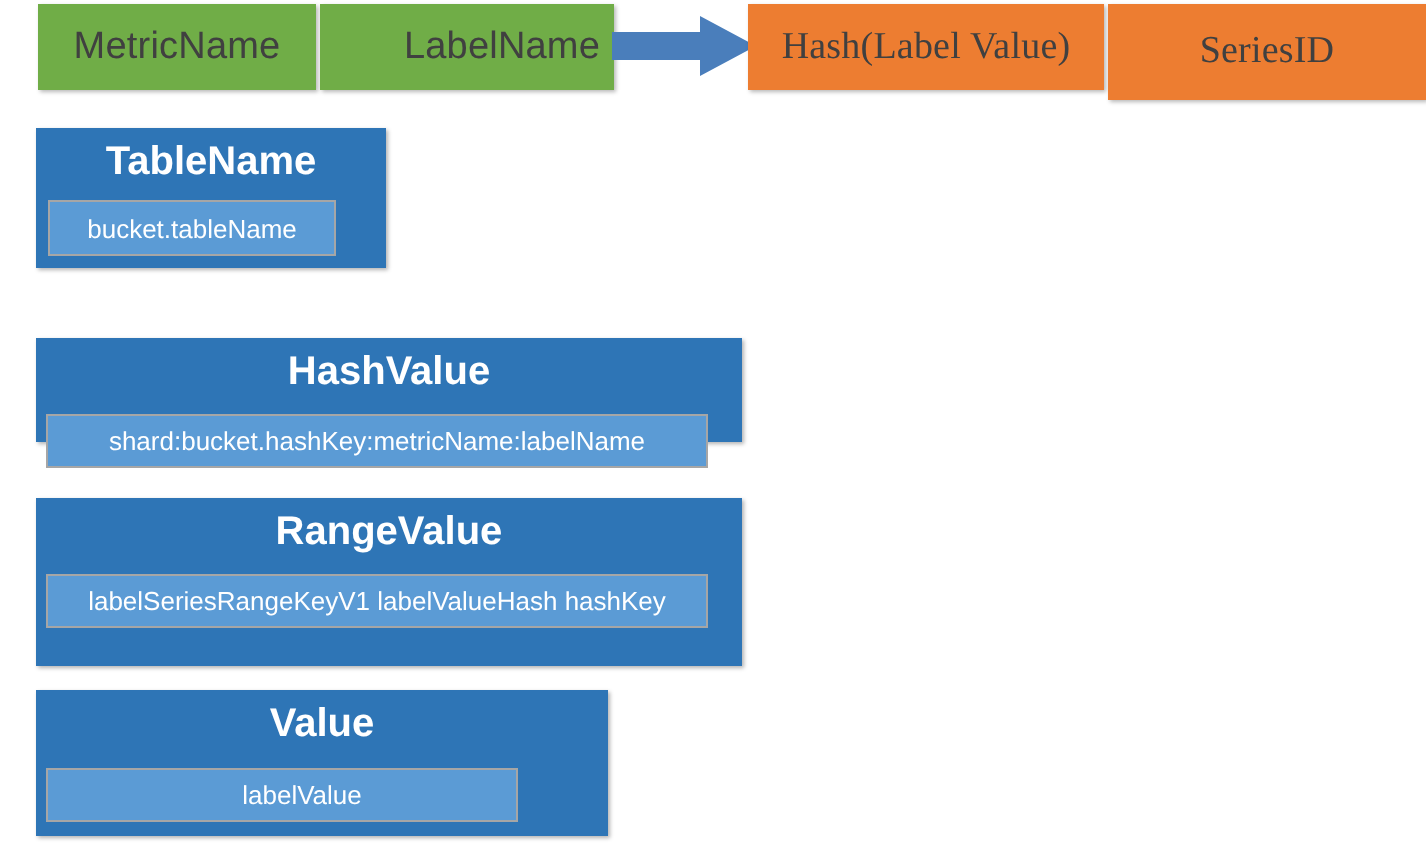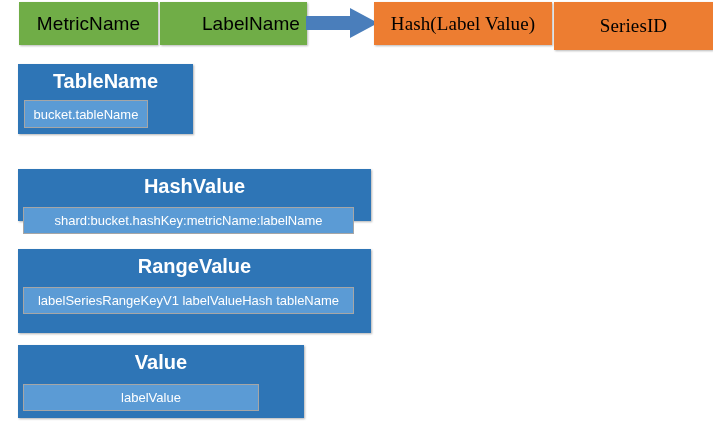--- a/index.html
+++ b/index.html
@@ -22,21 +22,21 @@
     width: 713px;
     height: 434px;
   }
 
   
   .banner-cell {
     position: absolute;
     display: flex;
     align-items: center;
     justify-content: center;
-    color: #000000;
+    color: #404040;
     font-size: 19px;
     font-weight: 400;
     letter-spacing: 0.1px;
     white-space: nowrap;
     box-sizing: border-box;
     box-shadow: 1px 1px 2px rgba(0,0,0,0.28);
   }
   .cell-green  { background: #70AD47; }
   .cell-orange { background: #ED7D31; font-family: Liberation Serif, serif; }
 
@@ -102,36 +102,36 @@
   <div class="banner-cell cell-orange" style="left:374px; top:2px; width:178px; height:43px;">
     <span>Hash(Label Value)</span>
   </div>
 
   <div class="banner-cell cell-orange" style="left:554px; top:2px; width:159px; height:48px;">
     <span>SeriesID</span>
   </div>
 
   <div class="group" style="left:18px; top:64px; width:175px; height:70px;">
     <div class="group-title">TableName</div>
-    <div class="group-field" style="left:6px; top:36px; width:124px; height:28px;">
+    <div class="group-field" style="left:6px; top:36px; width:144px; height:28px;">
       <span>bucket.tableName</span>
     </div>
   </div>
 
   <div class="group" style="left:18px; top:158px; width:353px; height:52px;margin-top:11px;">
     <div class="group-title">HashValue</div>
     <div class="group-field" style="left:5px; top:38px; width:331px; height:27px;">
       <span>shard:bucket.hashKey:metricName:labelName</span>
     </div>
   </div>
 
   <div class="group" style="left:18px; top:249px; width:353px; height:84px;">
     <div class="group-title">RangeValue</div>
     <div class="group-field" style="left:5px; top:38px; width:331px; height:27px;">
-      <span>labelSeriesRangeKeyV1 labelValueHash tableName</span>
+      <span>labelSeriesRangeKeyV1 labelValueHash hashKey</span>
     </div>
   </div>
 
   <div class="group" style="left:18px; top:345px; width:286px; height:73px;">
     <div class="group-title">Value</div>
     <div class="group-field" style="left:5px; top:39px; width:236px; height:27px;padding-left:20px;">
       <span>labelValue</span>
     </div>
   </div>
 

